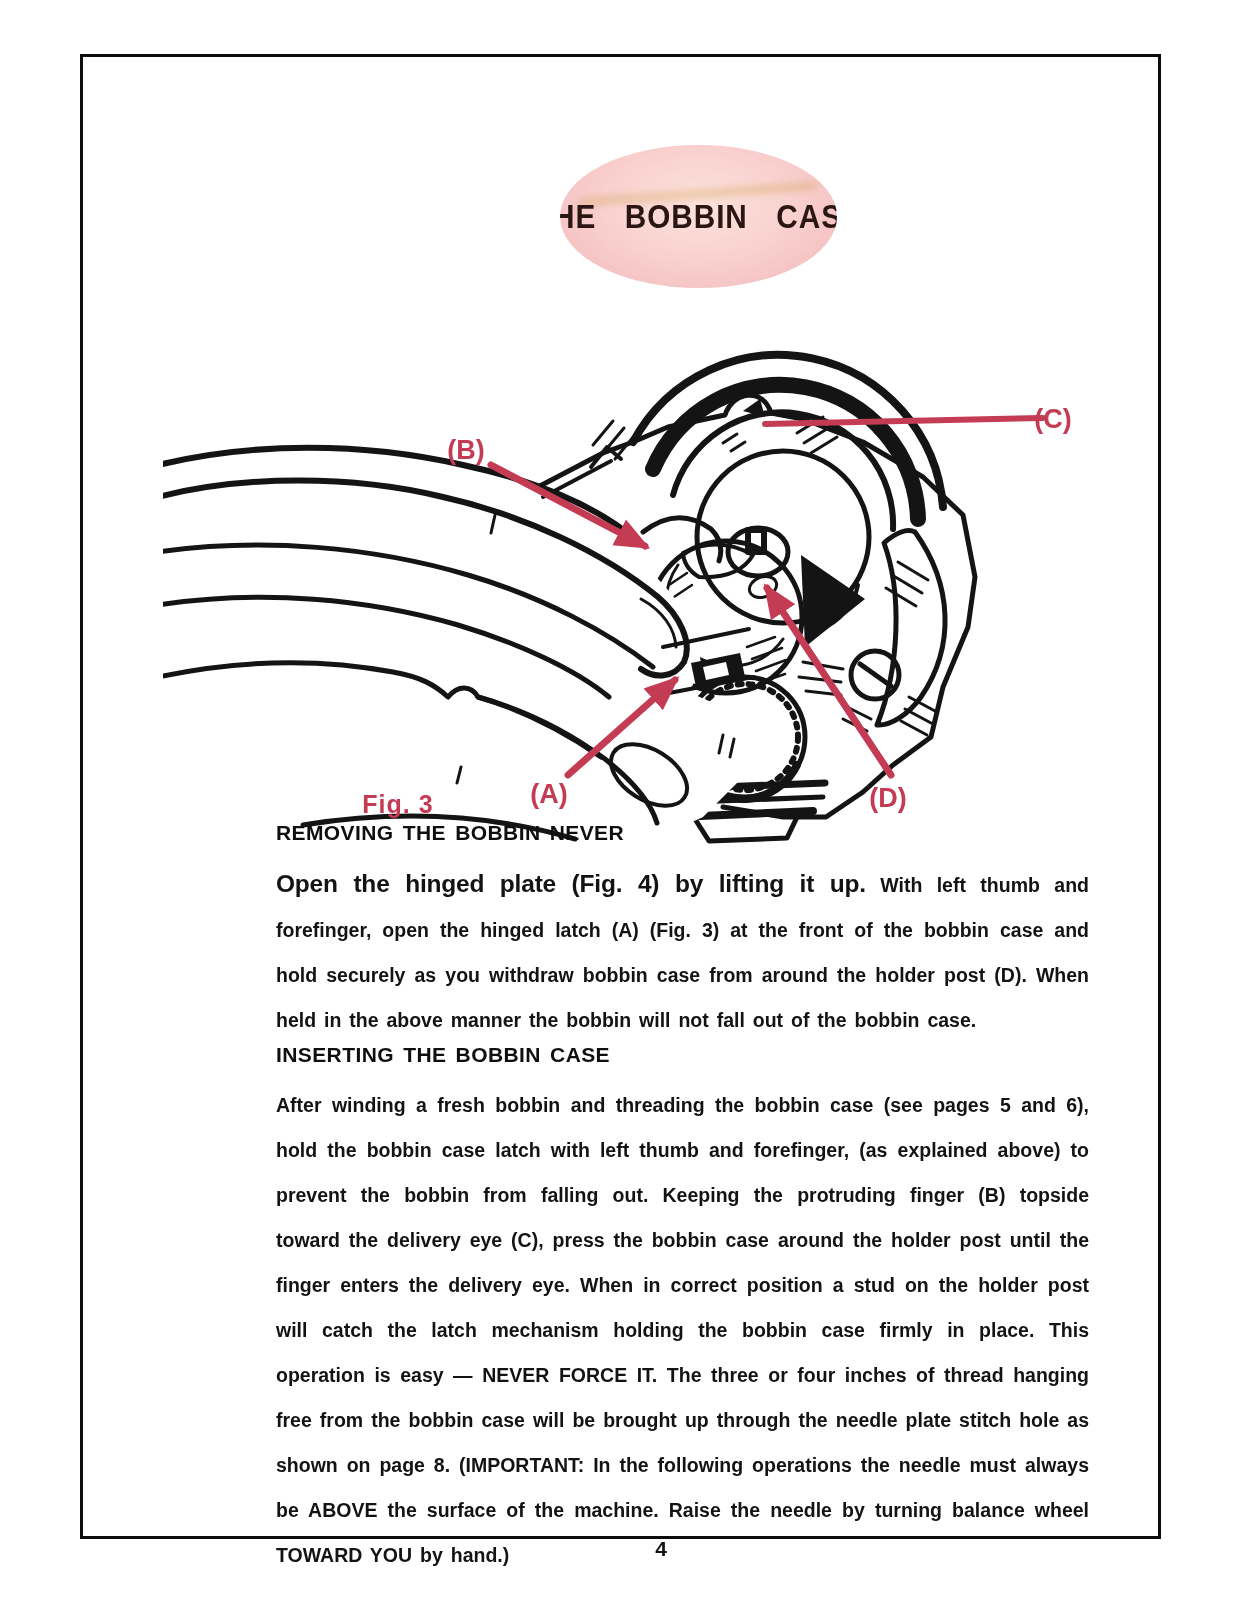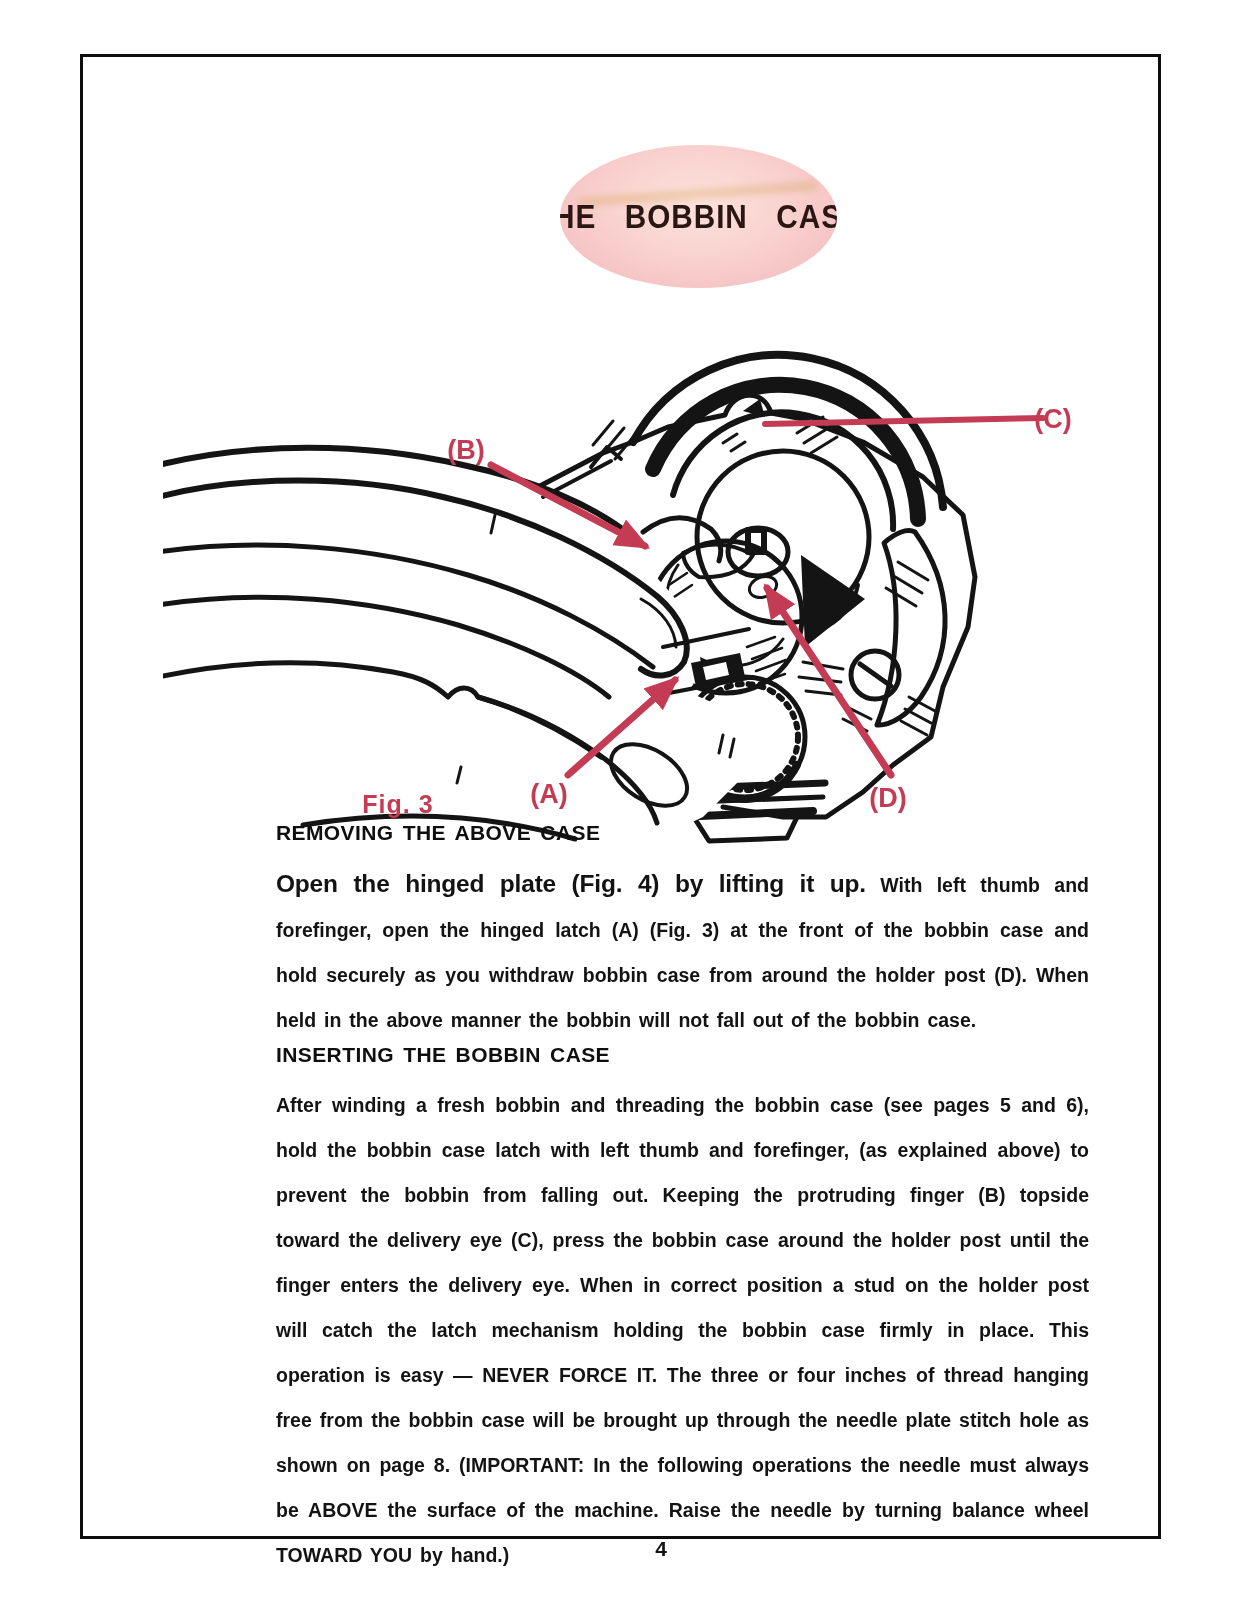--- a/index.html
+++ b/index.html
@@ -142,21 +142,21 @@
 
       <text class="redtxt" x="303" y="112" text-anchor="middle">(B)</text>
       <text class="redtxt" x="890" y="81" text-anchor="middle">(C)</text>
       <text class="redtxt" x="386" y="456" text-anchor="middle">(A)</text>
       <text class="redtxt" x="725" y="460" text-anchor="middle">(D)</text>
       <text class="figcap" x="235" y="466" text-anchor="middle">Fig. 3</text>
     </svg>
   </div>
 
   <div class="sec" style="top:764px;">
-    <h2>REMOVING THE ABOVE CASE</h2>
+    <h2>REMOVING THE BOBBIN NEVER</h2>
     <p><span class="lead">Open the hinged plate (Fig. 4) by lifting it up.</span> <span>With left thumb and forefinger, open the hinged latch (A) (Fig. 3) at the front of the bobbin case and hold securely as you withdraw bobbin case from around the holder post (D). When held in the above manner the bobbin will not fall out of the bobbin case.</span></p>
   </div>
 
   <div class="sec" style="top:986px;">
     <h2>INSERTING THE BOBBIN CASE</h2>
     <p>After winding a fresh bobbin and threading the bobbin case (see pages 5 and 6), hold the bobbin case latch with left thumb and forefinger, (as explained above) to prevent the bobbin from falling out. Keeping the protruding finger (B) topside toward the delivery eye (C), press the bobbin case around the holder post until the finger enters the delivery eye. When in correct position a stud on the holder post will catch the latch mechanism holding the bobbin case firmly in place. This operation is easy — NEVER FORCE IT. The three or four inches of thread hanging free from the bobbin case will be brought up through the needle plate stitch hole as shown on page 8. (IMPORTANT: In the following operations the needle must always be ABOVE the surface of the machine. Raise the needle by turning balance wheel TOWARD YOU by hand.)</p>
   </div>
 
   <div class="pageno">4</div>
 

